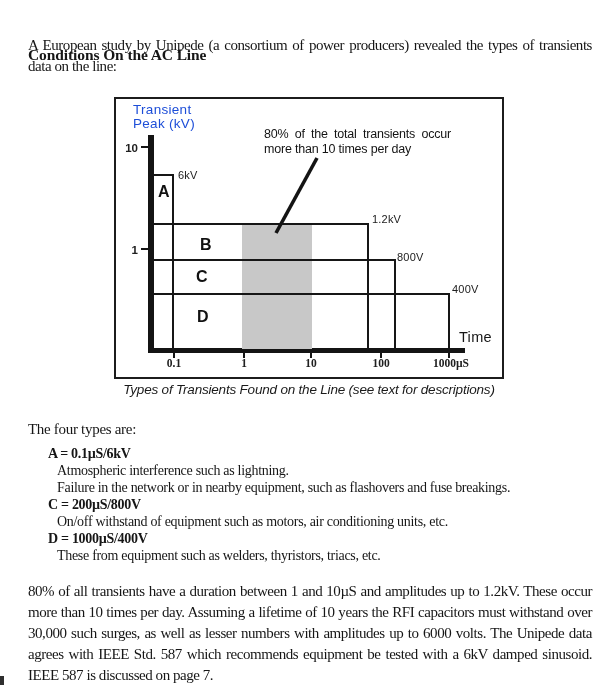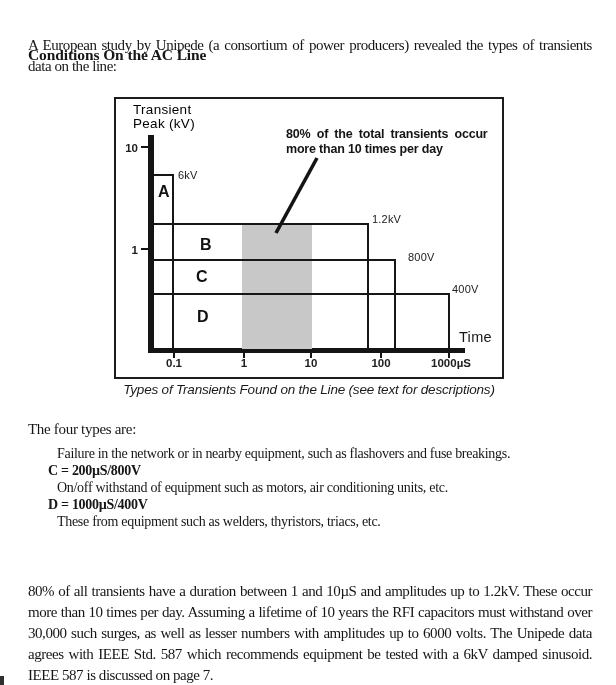--- a/index.html
+++ b/index.html
@@ -28,21 +28,21 @@
   .type-term{font-weight:bold;}
   .type-desc{margin-left:9px;}
 
   
   .figure{
     position:absolute;left:114px;top:97px;width:390px;height:282px;
     border:2px solid #1c1c1c;box-sizing:border-box;background:#fff;
     font-family:"Liberation Sans",sans-serif;
   }
   .figure *{position:absolute;}
-  .y-axis-label{left:17px;top:4px;font-size:13.5px;line-height:14px;letter-spacing:0.3px;color:#000000;}
+  .y-axis-label{left:17px;top:4px;font-size:13.5px;line-height:14px;letter-spacing:0.3px;color:#1d4ed8;}
   .bar{background:#141414;}
   .y-axis-bar{left:32px;top:36px;width:6px;height:218px;}
   .x-axis-bar{left:32px;top:249px;width:317px;height:5px;}
   .ytick{left:0;width:22px;text-align:right;font-size:11.5px;font-weight:bold;color:#202020;}
   .yt0{top:43px;}
   .yt1{top:145px;}
   .ydash{left:25px;width:8px;height:2px;background:#141414;}
   .yd0{top:47px;}
   .yd1{top:149px;}
   .shade{left:126px;top:126px;width:70px;height:124px;z-index:1;}
@@ -56,38 +56,38 @@
   .hl-400v{left:38px;top:194px;width:296px;height:2px;}
   .vl-d   {left:332px;top:194px;width:2px;height:57px;}
   .region-label{font-weight:bold;font-size:16px;color:#111;z-index:3;}
   .rl-a{left:42px;top:84px;}
   .rl-b{left:84px;top:137px;}
   .rl-c{left:80px;top:169px;}
   .rl-d{left:81px;top:209px;}
   .level-label{font-size:11px;letter-spacing:0.2px;color:#202020;z-index:3;}
   .ll-6kv {left:62px;top:70px;}
   .ll-12kv{left:256px;top:114px;}
-  .ll-800v{left:292px;top:152px;}
+  .ll-800v{left:281px;top:152px;}
   .ll-400v{left:336px;top:184px;}
   .time-label{left:343px;top:230px;font-size:14.5px;letter-spacing:0.3px;color:#161616;}
-  .xtick{top:258px;width:56px;text-align:center;font-size:11.5px;font-weight:bold;color:#202020;}
+  .xtick{top:258px;width:56px;text-align:center;font-size:11.5px;font-weight:bold;color:#202020;font-family:Liberation Serif, serif;}
   .xt0{left:30px;}
   .xt1{left:100px;}
   .xt2{left:167px;}
   .xt3{left:237px;}
   .xt4{left:307px;}
   .xdash{top:254px;width:2px;height:5px;background:#141414;}
   .xd0{left:57px;}
   .xd1{left:127px;}
   .xd2{left:194px;}
   .xd3{left:264px;}
   .xd4{left:332px;}
   .annotation{
-    left:148px;top:28px;width:235px;font-weight:bold;font-size:12.5px;
-    line-height:14.5px;color:#141414;z-index:4;letter-spacing:-0.2px;margin-left:22px;
+    left:148px;top:28px;width:235px;font-weight:normal;font-size:12.5px;
+    line-height:14.5px;color:#141414;z-index:4;letter-spacing:-0.2px;
   }
   .annotation .l1{position:static;display:block;word-spacing:3px;}
   .annotation .l2{position:static;display:block;}
   .pointer-svg{left:150px;top:52px;width:62px;height:88px;z-index:4;}
   .caption{
     position:absolute;left:114px;top:382px;width:390px;text-align:center;
     font-family:"Liberation Sans",sans-serif;font-style:italic;font-size:13.5px;
     letter-spacing:-0.2px;color:#1a1a1a;
   }
   .scan-artifact{
@@ -159,20 +159,24 @@
       <line x1="51" y1="7" x2="10" y2="82" stroke="#141414" stroke-width="3.6"></line>
     </svg>
   </div>
 
   <div class="caption">Types of Transients Found on the Line (see text for descriptions)</div>
 
   <div class="heading2">The four types are:</div>
 
   <div class="types-list">
     <div class="type-item">
+      <div class="type-term">A = 0.1µS/6kV</div>
+      <div class="type-desc">Atmospheric interference such as lightning.</div>
+    </div>
+    <div class="type-item">
       <div class="type-desc">Failure in the network or in nearby equipment, such as flashovers and fuse breakings.</div>
     </div>
     <div class="type-item">
       <div class="type-term">C = 200µS/800V</div>
       <div class="type-desc">On/off withstand of equipment such as motors, air conditioning units, etc.</div>
     </div>
     <div class="type-item">
       <div class="type-term">D = 1000µS/400V</div>
       <div class="type-desc">These from equipment such as welders, thyristors, triacs, etc.</div>
     </div>

